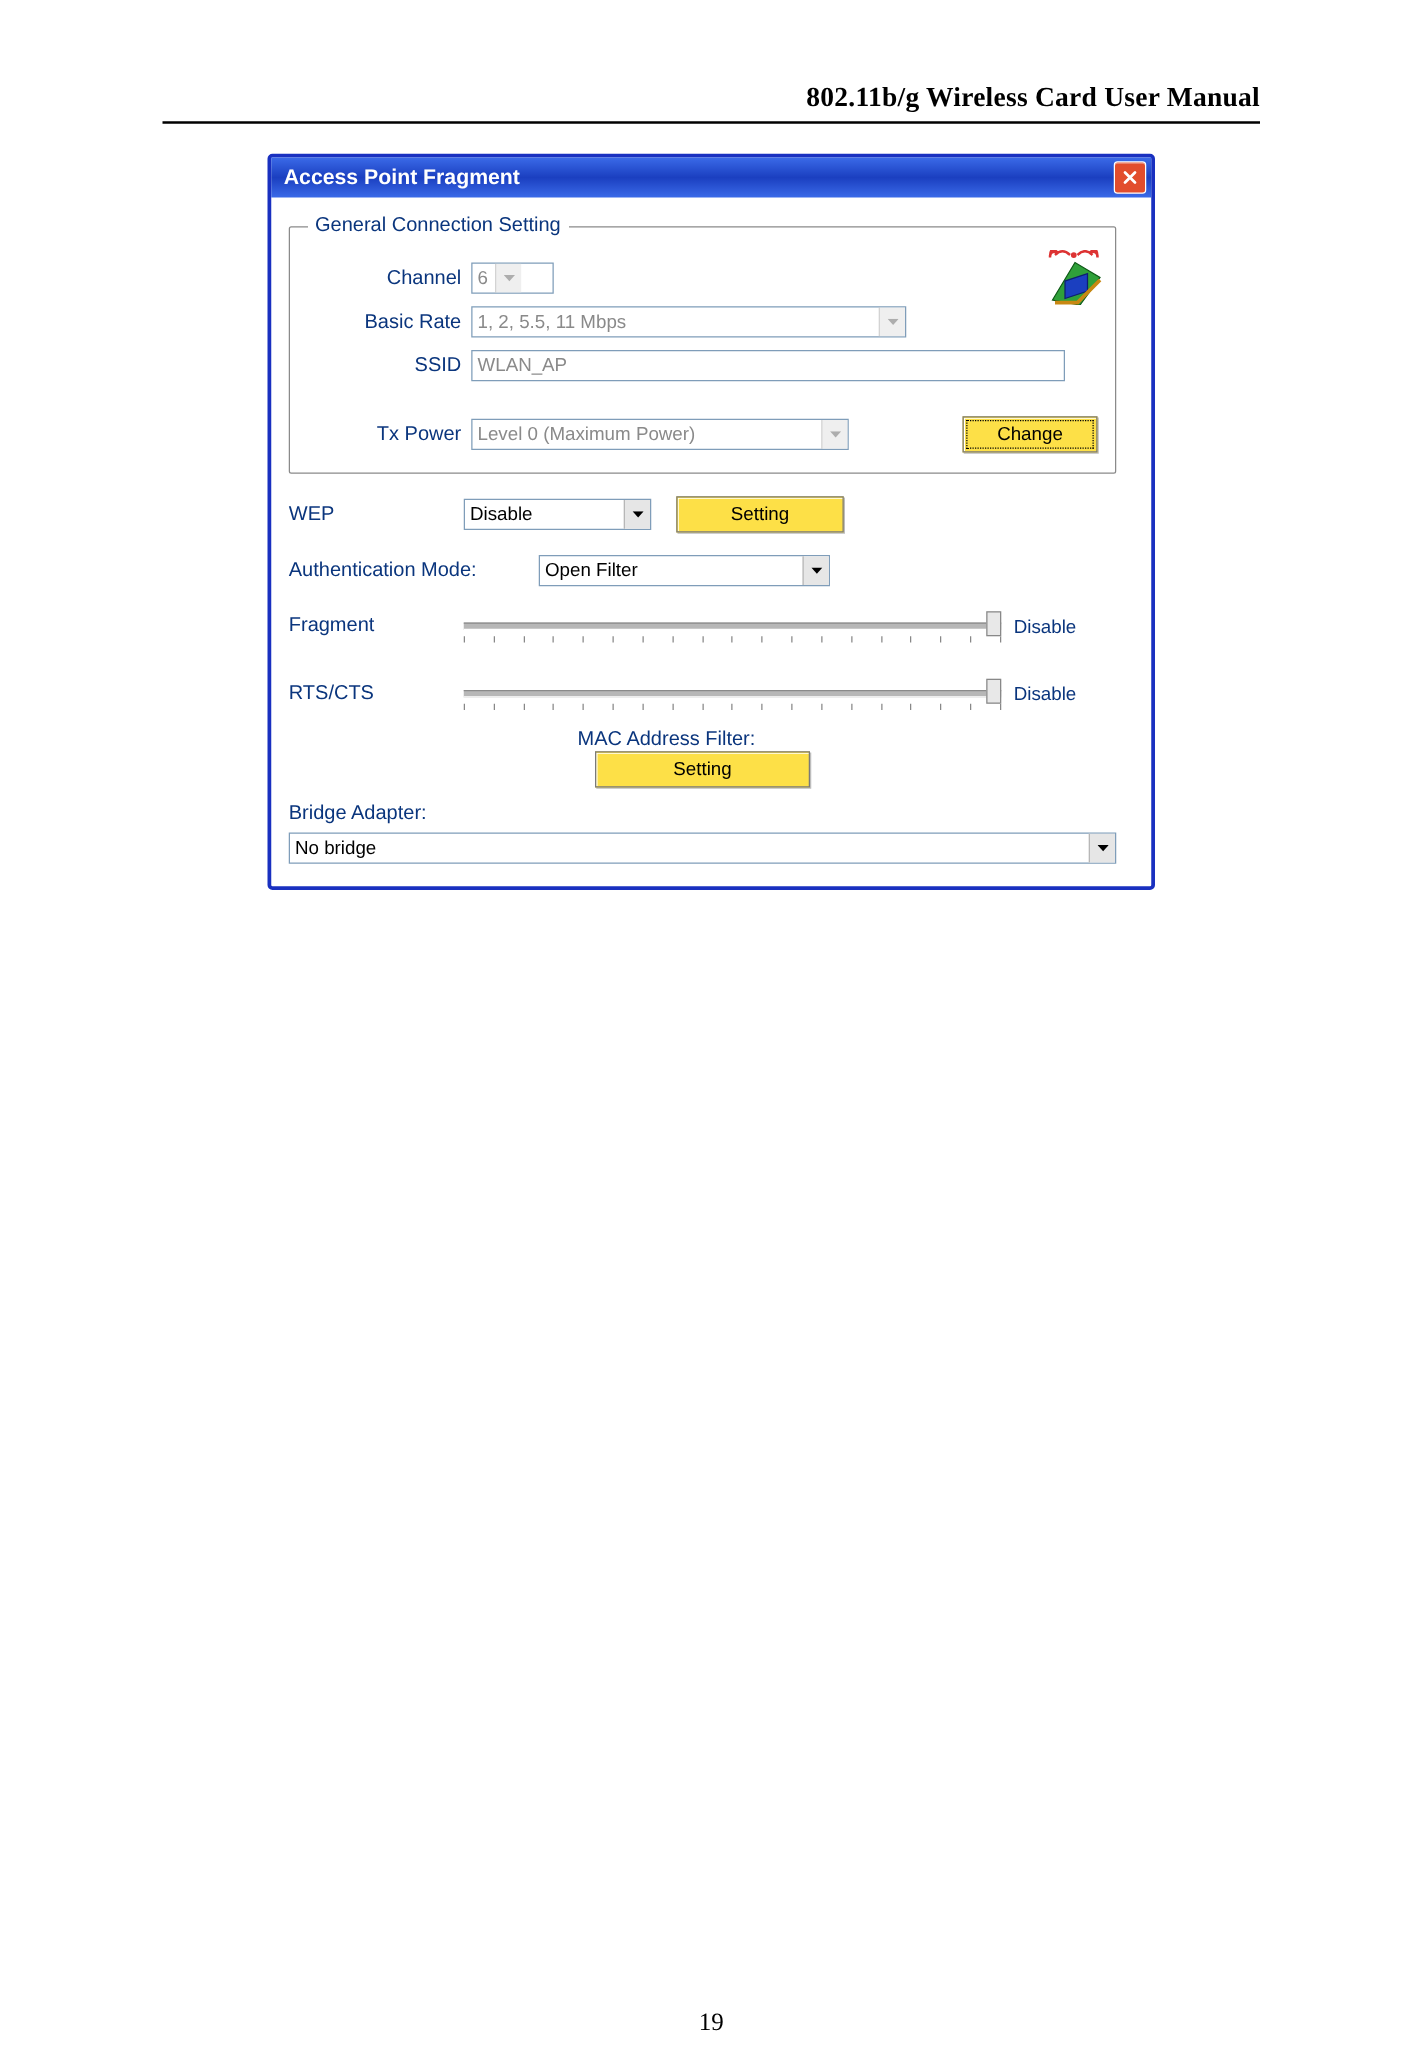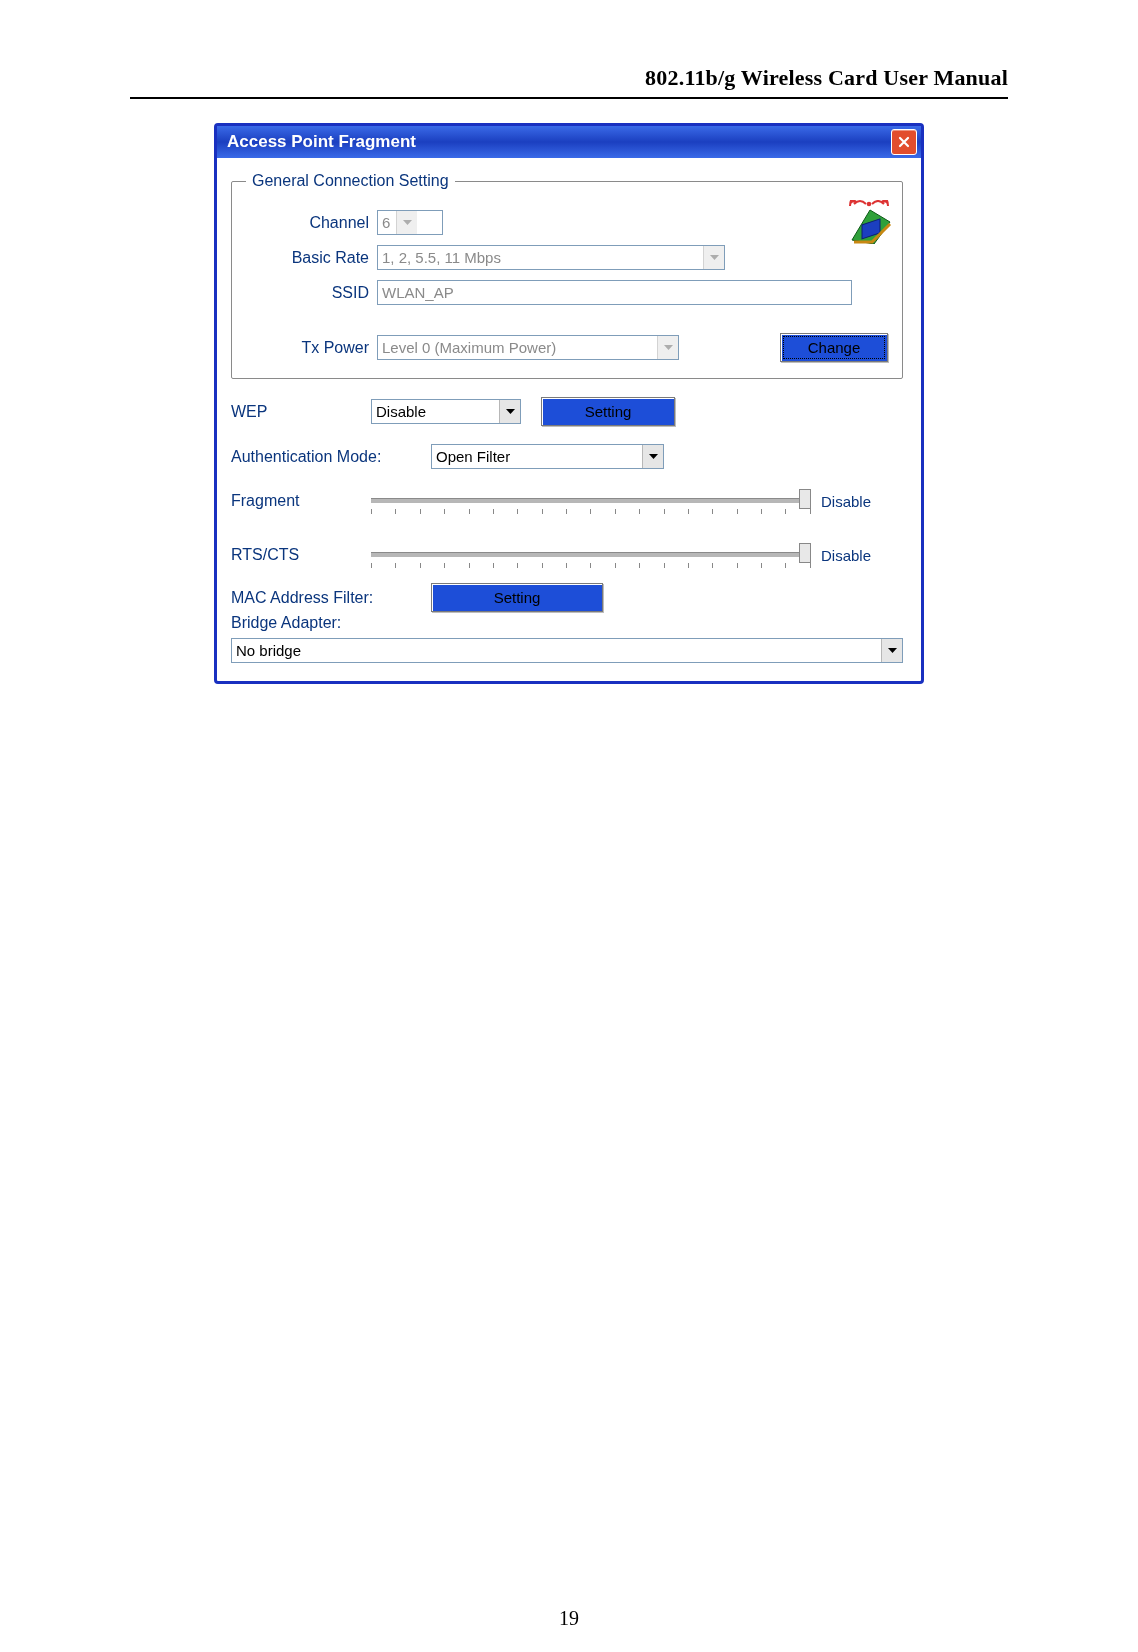--- a/index.html
+++ b/index.html
@@ -6,41 +6,41 @@
   .page{width:1138px;height:1652px;position:relative;box-sizing:border-box;padding:57px 130px 0 130px;}
   .hdr-wrap{margin-left:auto;text-align:right;font-weight:bold;font-size:22px;margin-top:8px;letter-spacing:0.2px;}
   .hr-line{border:0;border-top:2px solid #000;margin:6px 0 22px 0;}
   .footer-num{position:absolute;left:0;right:0;bottom:22px;text-align:center;font-size:20px;}
 
   .dlg{width:710px;margin:24px auto 0 auto;border:3px solid #1930c0;border-radius:4px;background:#fff;font-family:Tahoma,Verdana,Arial,sans-serif;font-size:16px;color:#000;box-sizing:border-box;}
   .titlebar{height:32px;background:linear-gradient(to bottom,#3a6ae8 0%,#1b3fc0 50%,#3a6ae8 100%);display:flex;align-items:center;padding:0 4px 0 10px;}
   .titlebar .ttl{color:#fff;font-weight:bold;font-size:17px;flex:1;}
   .closebtn{width:24px;height:24px;background:#e24d2d;border:1px solid #fff;border-radius:3px;display:flex;align-items:center;justify-content:center;box-shadow:inset 0 1px 0 rgba(255,255,255,.4);}
   .closebtn svg{display:block;}
-  .body{padding:14px 18px 18px 14px;}
+  .body{padding:14px 28px 18px 14px;}
 
   fieldset{border:1px solid #8a8a8a;border-radius:2px;margin:0;padding:10px 14px 16px 14px;position:relative;}
   legend{padding:0 6px;color:#0a357d;font-size:16px;}
   .ap-icon{position:absolute;top:10px;right:10px;}
 
   .row{display:flex;align-items:center;margin-top:10px;}
   .lbl{width:123px;text-align:right;color:#0a357d;padding-right:8px;font-size:16px;}
   .select{display:inline-flex;align-items:center;border:1px solid #7f9db9;background:#fff;height:25px;box-sizing:border-box;font-family:Tahoma,sans-serif;}
   .select.disabled{color:#8a8a8a;background:#fff;}
   .select .val{padding:0 6px 0 4px;font-size:15px;}
   .select .arrow{width:20px;height:100%;background:#e6e6e6;border-left:1px solid #b7b7b7;display:flex;align-items:center;justify-content:center;}
   .select.disabled .arrow{opacity:.6;}
   .arrow svg{display:block;}
   .textinput{height:25px;border:1px solid #7f9db9;background:#fff;padding:0 4px;box-sizing:border-box;display:flex;align-items:center;font-size:15px;}
   .textinput.disabled{color:#8a8a8a;}
 
   .chk{display:inline-flex;align-items:center;color:#8a8a8a;font-size:15px;}
   .chk .box{width:15px;height:15px;border:1px solid #8a8a8a;margin-right:6px;background:#fff;box-shadow:inset 1px 1px 0 #c0c0c0;}
 
-  .btn{height:27px;border:1px solid #7a7a7a;background:#1d4ed8;padding:0 10px;font-family:Tahoma,sans-serif;font-size:15px;display:inline-flex;align-items:center;justify-content:center;box-shadow:1px 1px 0 #bdbdbd, inset 1px 1px 0 #fff;}
+  .btn{height:27px;border:1px solid #7a7a7a;background:#fde047;padding:0 10px;font-family:Tahoma,sans-serif;font-size:15px;display:inline-flex;align-items:center;justify-content:center;box-shadow:1px 1px 0 #bdbdbd, inset 1px 1px 0 #fff;}
   .btn.focus{outline:1px dotted #000;outline-offset:-4px;}
 
   .slabel{width:188px;color:#0a357d;font-size:16px;}
   .slider{flex:1;position:relative;height:28px;}
   .track{position:absolute;top:50%;left:0;right:0;height:4px;background:#b7b7b7;border-top:1px solid #8a8a8a;border-bottom:1px solid #fff;transform:translateY(-50%);}
   .ticks{position:absolute;left:0;right:0;bottom:1px;display:flex;justify-content:space-between;}
   .ticks span{width:1px;height:5px;background:#888;}
   .thumb{position:absolute;top:2px;width:10px;height:18px;background:#e8e8e8;border:1px solid #888;right:0;}
   .svalue{width:82px;text-align:left;color:#0a357d;padding-left:10px;font-size:15px;}
 
@@ -207,26 +207,26 @@
               <span></span>
               <span></span>
               <span></span>
             </div>
           <div class="thumb"></div>
         </div>
         <div class="svalue">Disable</div>
       </div>
 
 
-      <div class="row2" style="margin-top:14px;">
+      <div class="row2" style="margin-top:14px;flex-direction:column;">
         <div class="lbl2" style="width:200px">MAC Address Filter:</div>
         <div class="btn" style="width:150px">Setting</div>
       </div>
 
-      <div class="row2" style="margin-top:2px;">
+      <div class="row2" style="margin-top:12px;">
         <div class="lbl2">Bridge Adapter:</div>
       </div>
       <div class="mt6">
         <div class="select" style="width:100%">
           <span class="val" style="flex:1">No bridge</span>
           <span class="arrow">
               <svg width="9" height="6">
                 <path d="M0 0 L4.5 5 L9 0 Z" fill="#000"></path>
               </svg>
             </span>

